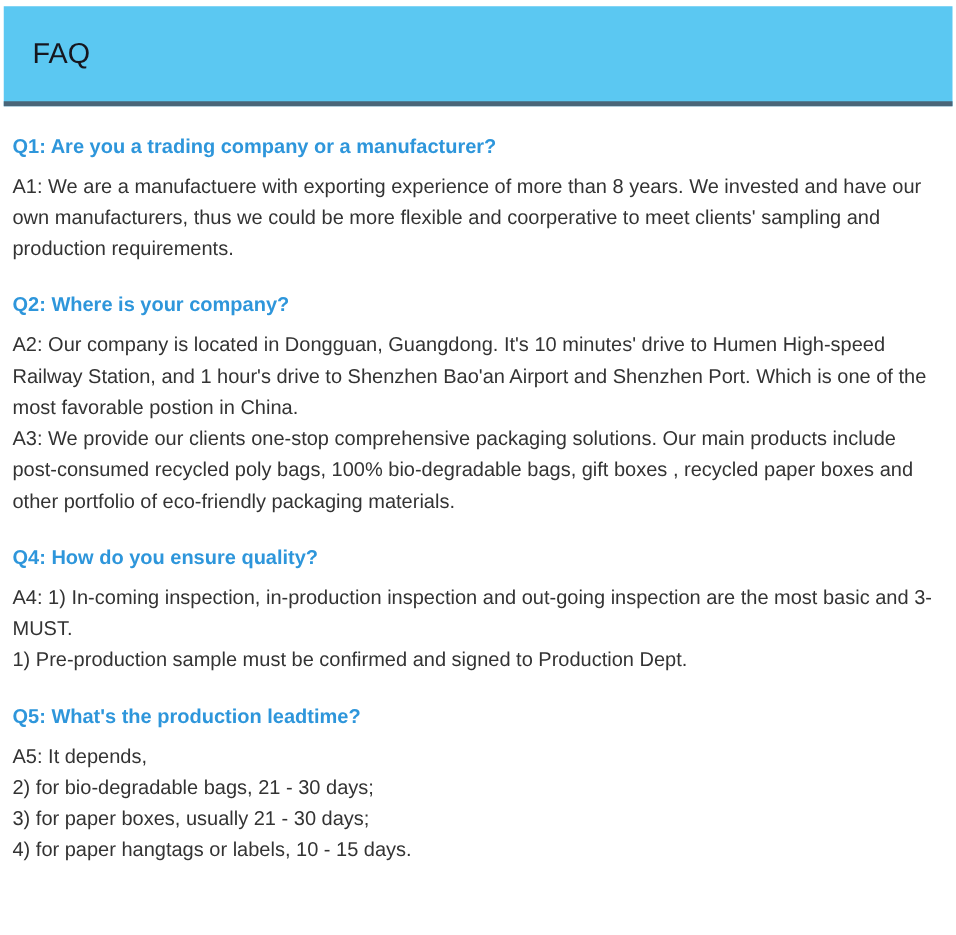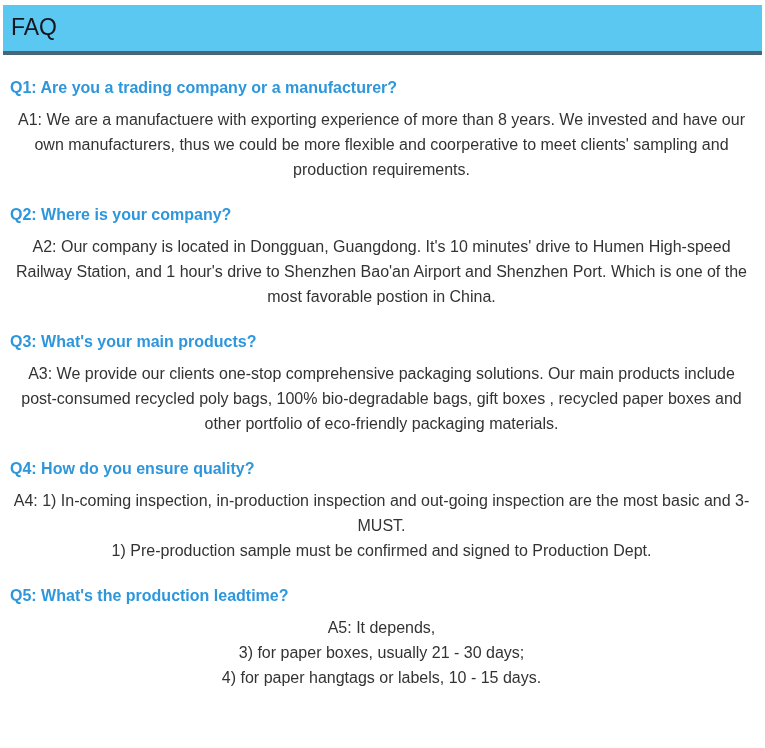--- a/index.html
+++ b/index.html
@@ -21,21 +21,21 @@
     width: 765px;
     background: var(--page-bg);
   }
   .faq-bar {
     margin: 5px 3px 0 3px;
     background: var(--header-bg);
     border-bottom: 4px solid var(--header-border);
     padding: 10px 8px 11px 8px;
   }
   .faq-bar h1 {
-    margin: 0;
+    margin: 15px;
     font-size: 23px;
     line-height: 25px;
     font-weight: 400;
     color: var(--header-text);
   }
   main {
     padding: 0 12px 6px 10px;
   }
   .faq-item .question {
     color: var(--question);
@@ -43,21 +43,20 @@
     line-height: 22px;
     font-weight: 700;
     margin: 22px 0 8px 0;
   }
   .faq-item .answer p {
     margin: 0;
     font-size: 16px;
     line-height: 25px;
     color: var(--body-text);
     font-weight: 400;
-    text-align: center;
   }
 </style>
 </head>
 <body>
 
 <div class="page">
   <header class="faq-bar">
     <h1>FAQ</h1>
   </header>
   <main>
@@ -69,36 +68,36 @@
   </section>
 
   <section class="faq-item">
     <h2 class="question">Q2: Where is your company?</h2>
     <div class="answer">
           <p>A2: Our company is located in Dongguan, Guangdong. It's 10 minutes' drive to Humen High-speed Railway Station, and 1 hour's drive to Shenzhen Bao'an Airport and Shenzhen Port. Which is one of the most favorable postion in China.</p>
         </div>
   </section>
 
   <section class="faq-item">
-    <h2 class="question">Q3: What's your main products?</h2>
     <div class="answer">
           <p>A3: We provide our clients one-stop comprehensive packaging solutions. Our main products include post-consumed recycled poly bags, 100% bio-degradable bags, gift boxes , recycled paper boxes and other portfolio of eco-friendly packaging materials.</p>
         </div>
   </section>
 
   <section class="faq-item">
     <h2 class="question">Q4: How do you ensure quality?</h2>
     <div class="answer">
           <p>A4: 1) In-coming inspection, in-production inspection and out-going inspection are the most basic and 3-MUST.</p>
           <p>1) Pre-production sample must be confirmed and signed to Production Dept.</p>
         </div>
   </section>
 
   <section class="faq-item">
     <h2 class="question">Q5: What's the production leadtime?</h2>
     <div class="answer">
           <p>A5: It depends,</p>
+          <p>2) for bio-degradable bags, 21 - 30 days;</p>
           <p>3) for paper boxes, usually 21 - 30 days;</p>
           <p>4) for paper hangtags or labels, 10 - 15 days.</p>
         </div>
   </section>
 </main>
 </div>
 
 </body></html>

